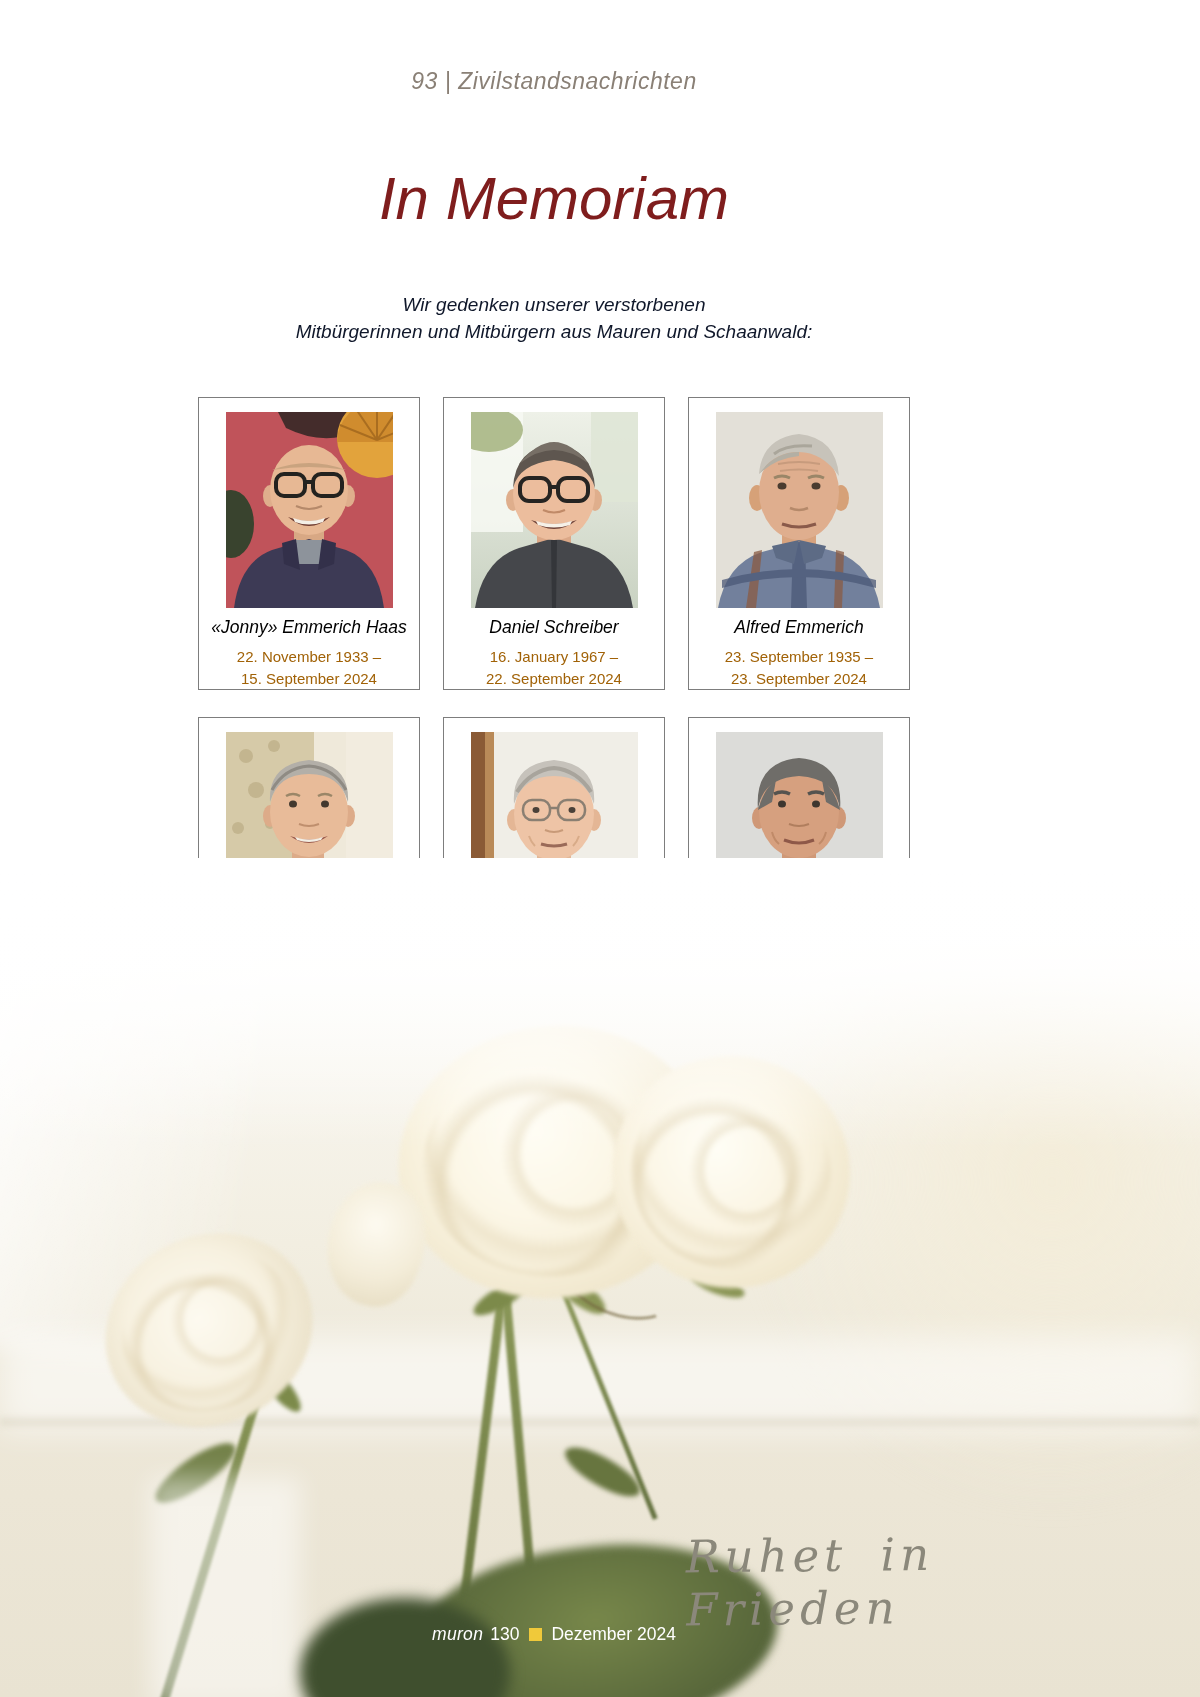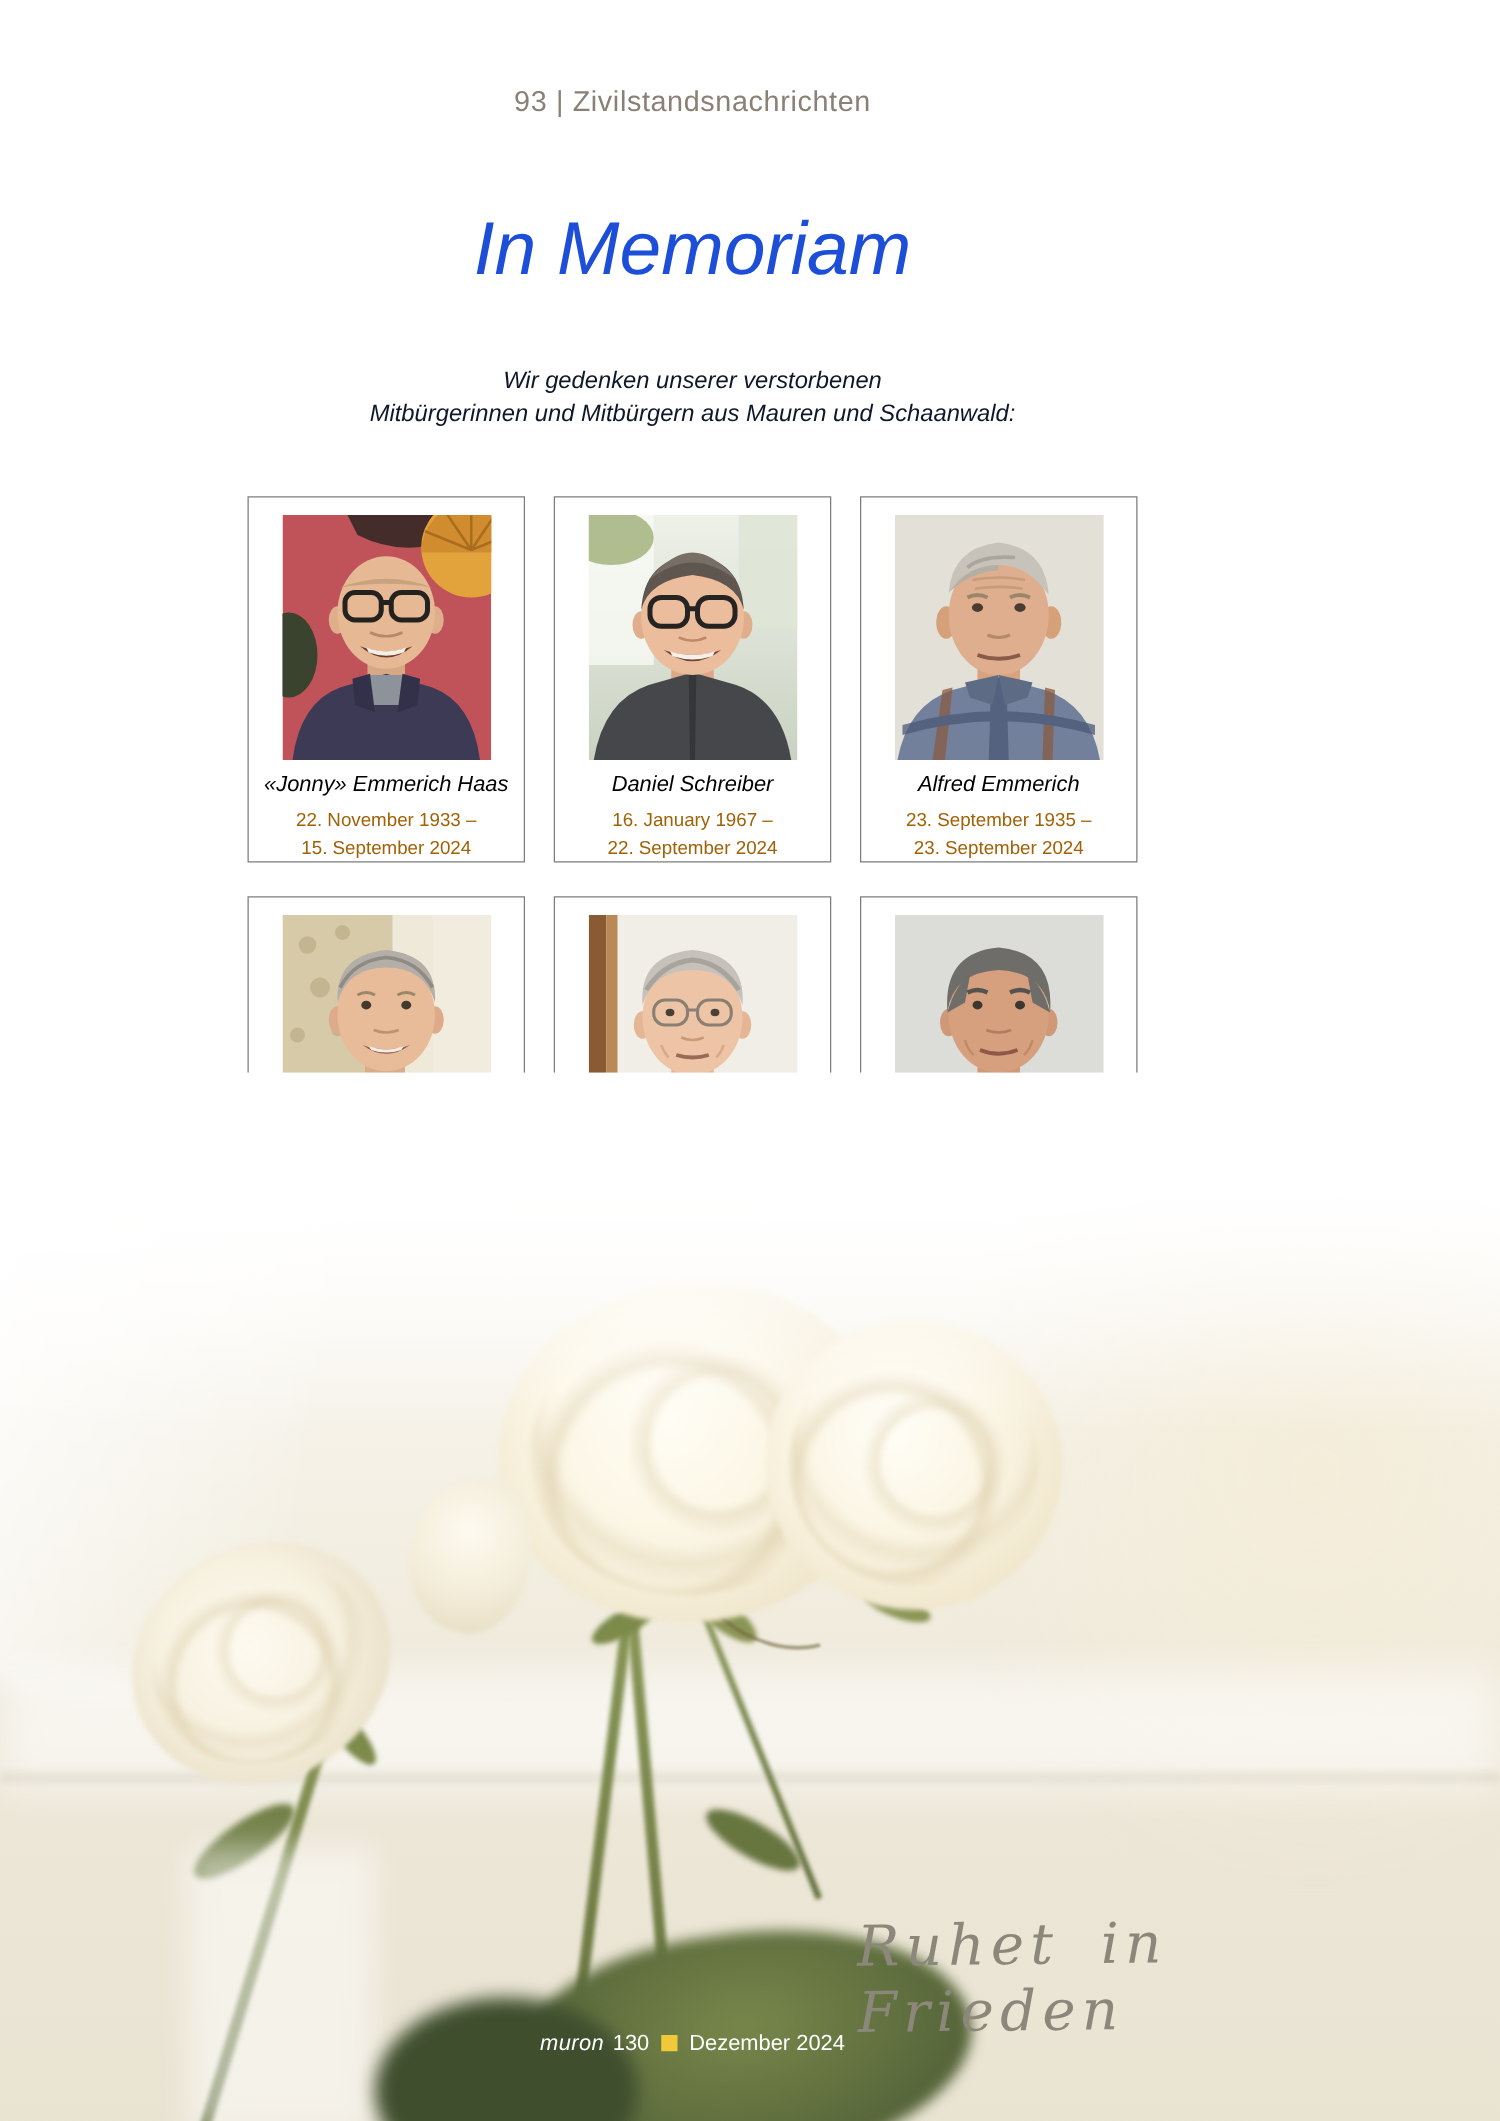--- a/index.html
+++ b/index.html
@@ -3,24 +3,24 @@
 <meta charset="utf-8">
 <style>
   * { margin:0; padding:0; box-sizing:border-box; }
   html,body { width:1200px; height:1697px; }
   body {
     position:relative; background:#ffffff; overflow:hidden;
     font-family:"Liberation Sans", sans-serif; color:#1a1a1a;
   }
 
   
-  .content-col { position:absolute; left:198px; width:712px; text-align:center; }
+  .content-col { position:absolute; left:198px; width:712px; text-align:center;font-style:italic; }
 
   .page-header { top:68px; font-size:23px; color:#8a8076; letter-spacing:0.5px; }
-  .page-title  { top:164px; font-size:60px; font-style:italic; color:#1d4ed8; font-weight:400; }
+  .page-title  { top:164px; font-size:60px; font-style:italic; color:#7f1d1d; font-weight:400; }
   .page-subtitle { top:254px; font-size:19px; font-style:italic; color:#0f172a; line-height:27px;margin-top:37px; }
 
   
   .cards {
     position:absolute; left:198px; top:397px; width:712px;
     display:grid; grid-template-columns:repeat(3,222px); column-gap:23px; row-gap:27px;
   }
   .card {
     background:#ffffff; border:1px solid #7d7d7d; height:293px;
     text-align:center; padding-top:14px;

